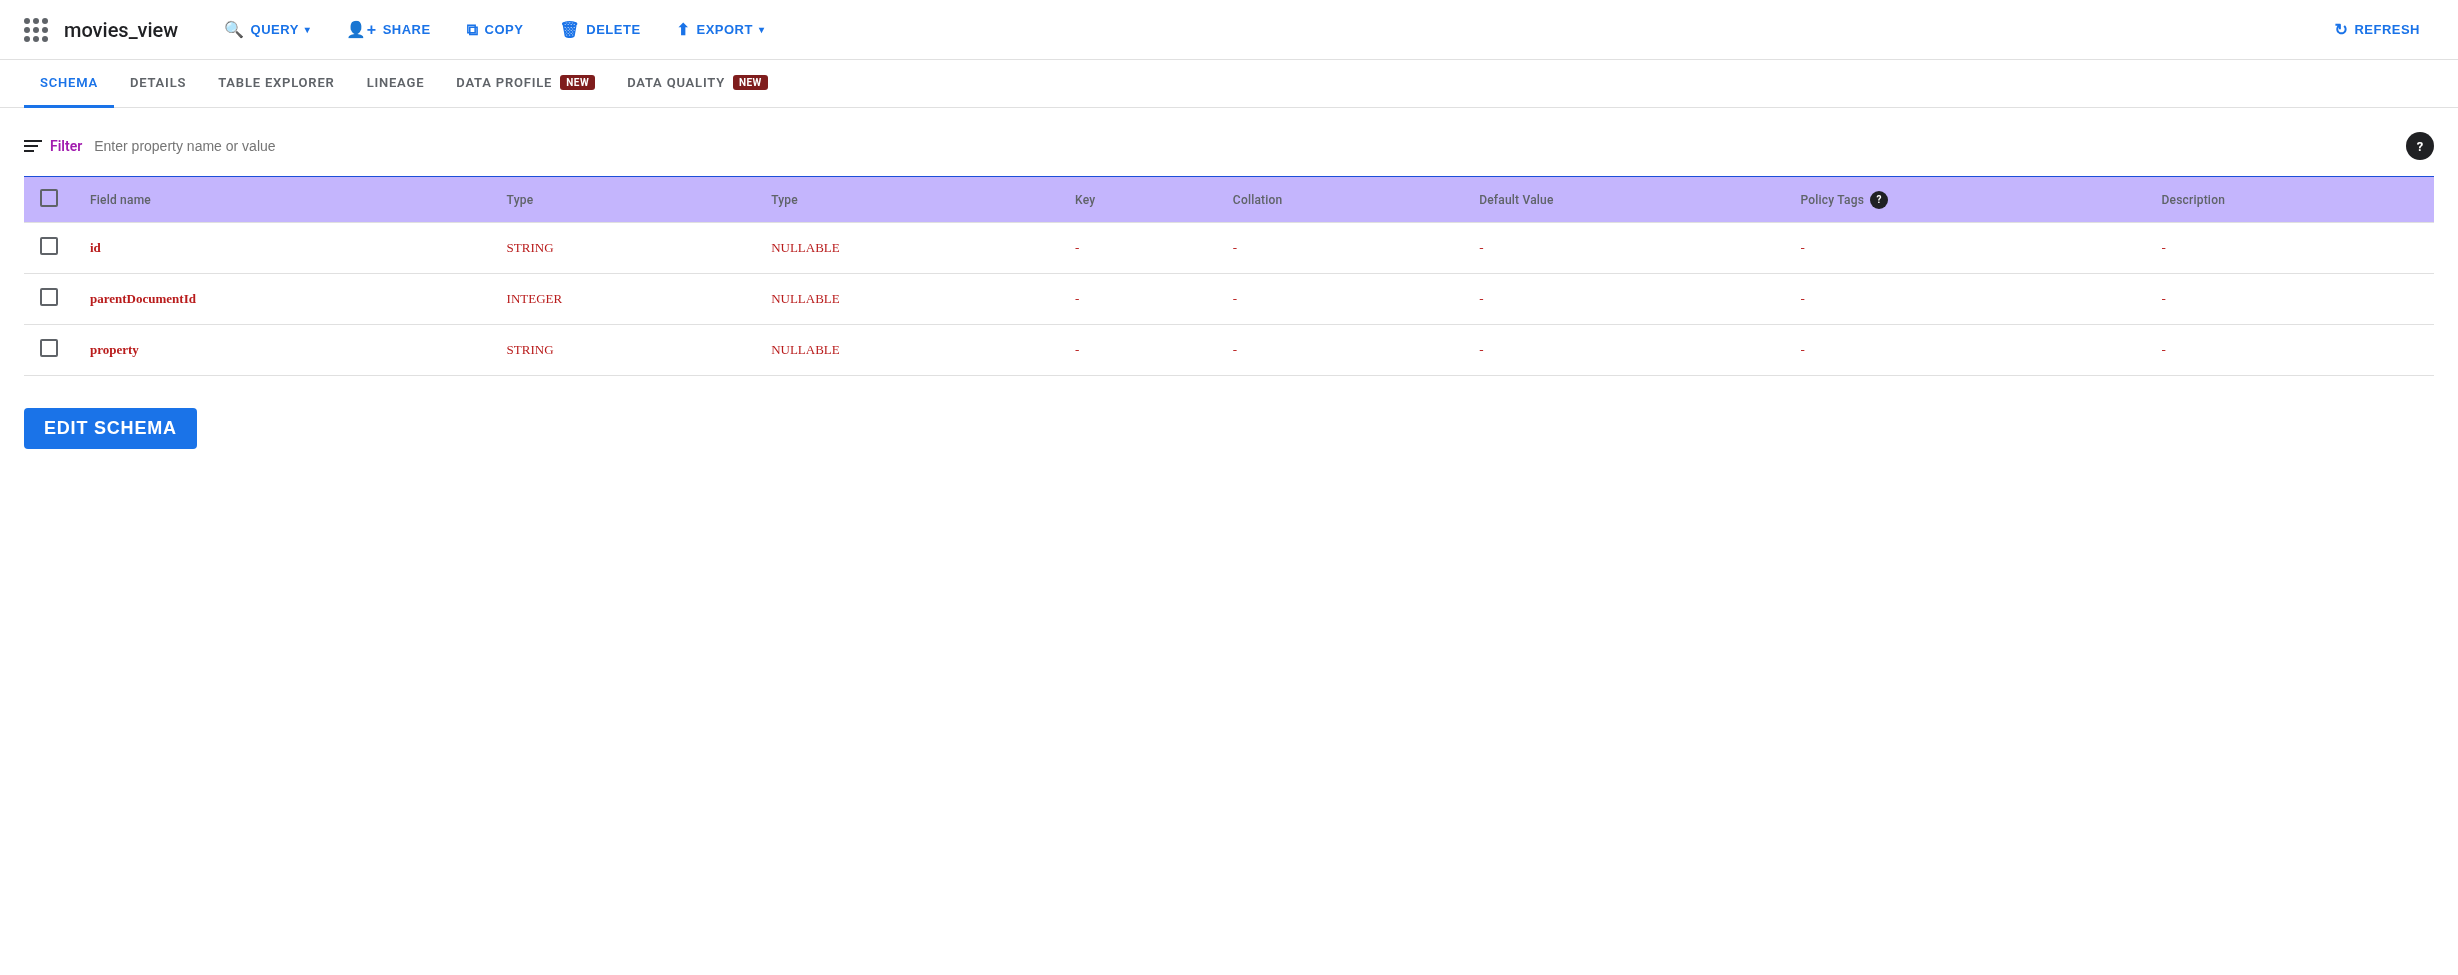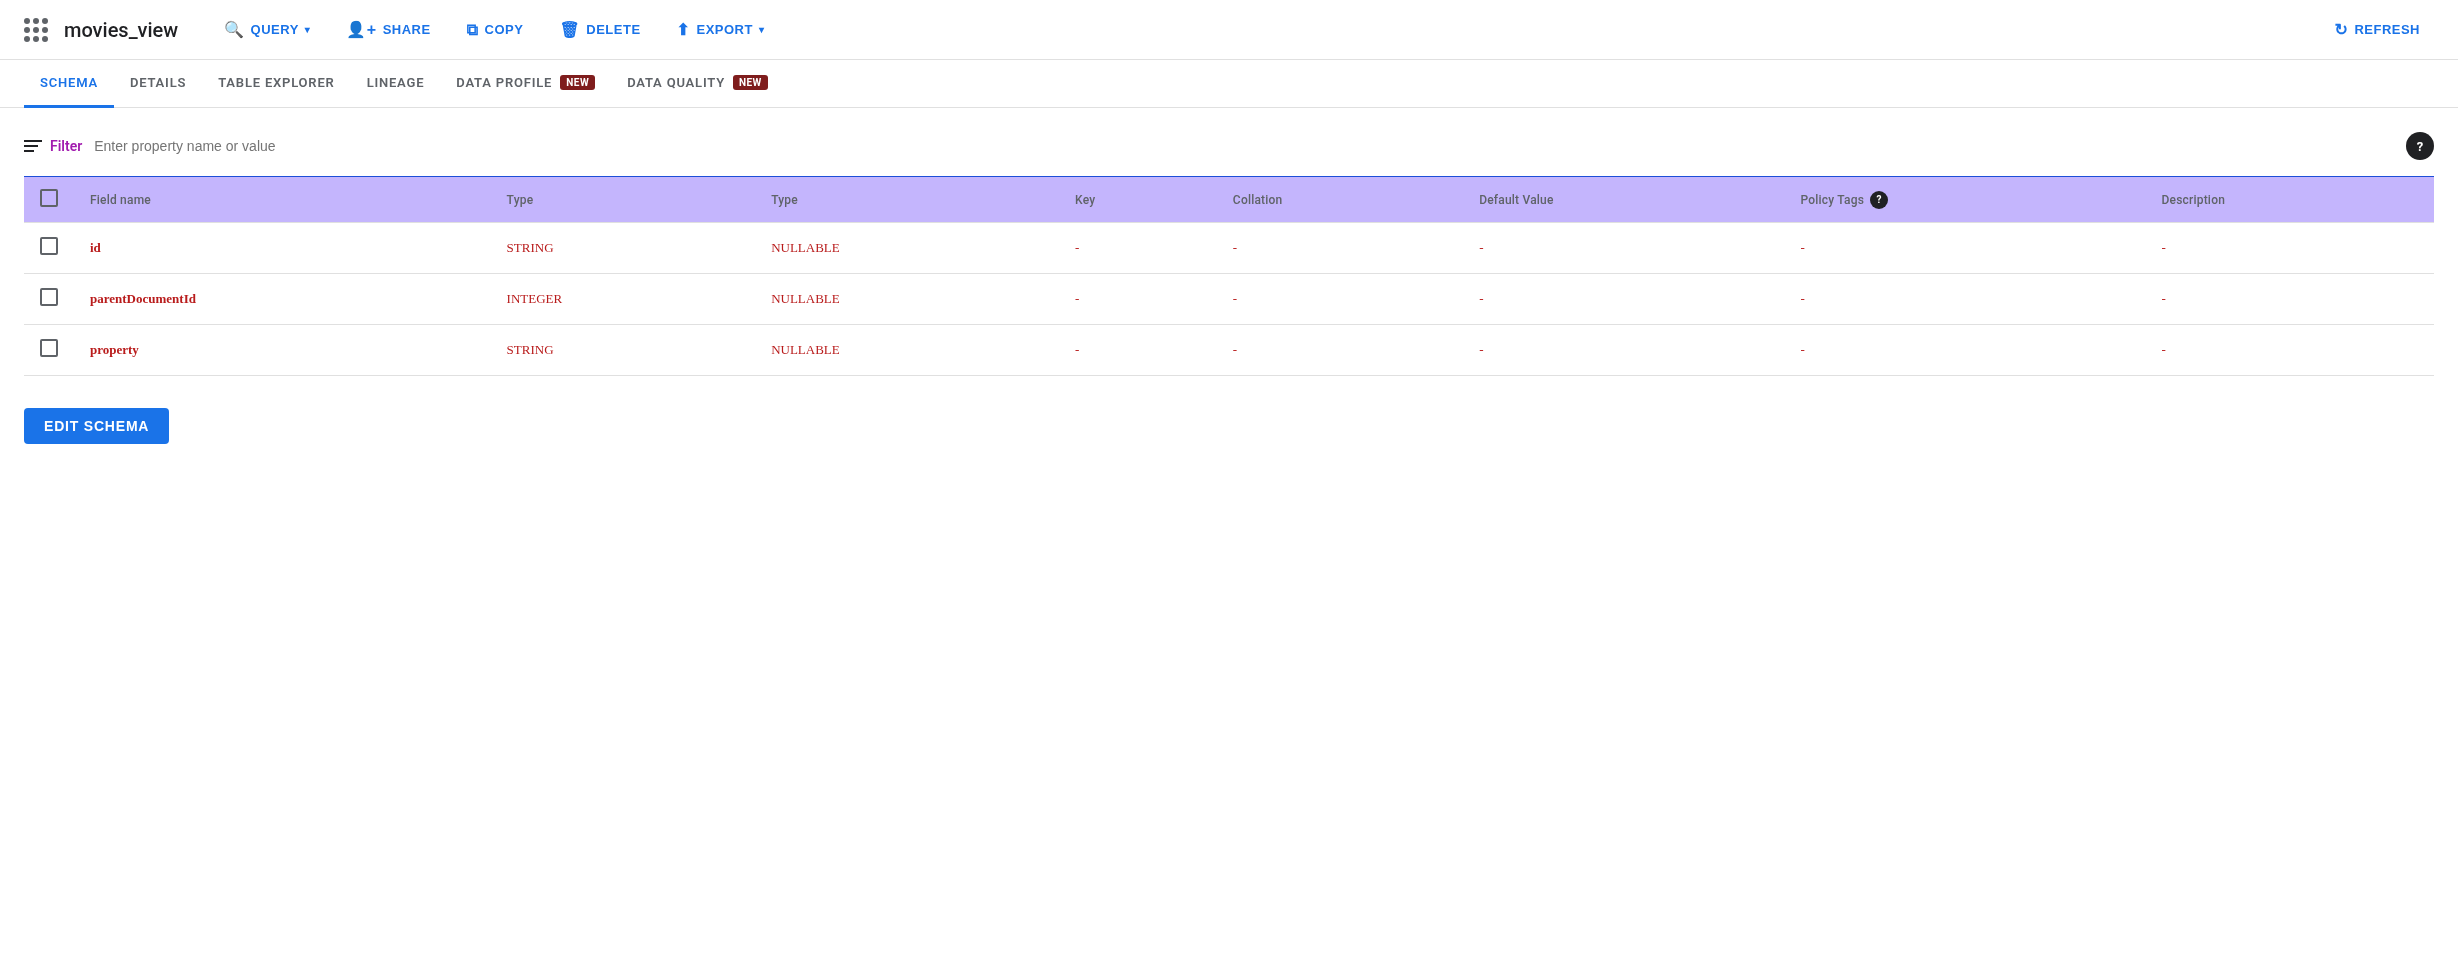--- a/index.html
+++ b/index.html
@@ -209,21 +209,21 @@
     .edit-schema-btn {
       display: inline-flex;
       align-items: center;
       margin-top: 32px;
       margin-bottom: 32px;
       padding: 10px 20px;
       background: #1a73e8;
       color: #fff;
       border: none;
       border-radius: 4px;
-      font-size: 14px;
+      font-size: 18px;
       font-weight: 700;
       letter-spacing: 0.8px;
       text-transform: uppercase;
       cursor: pointer;
     }
 
     
     .policy-tags-header {
       display: flex;
       align-items: center;

